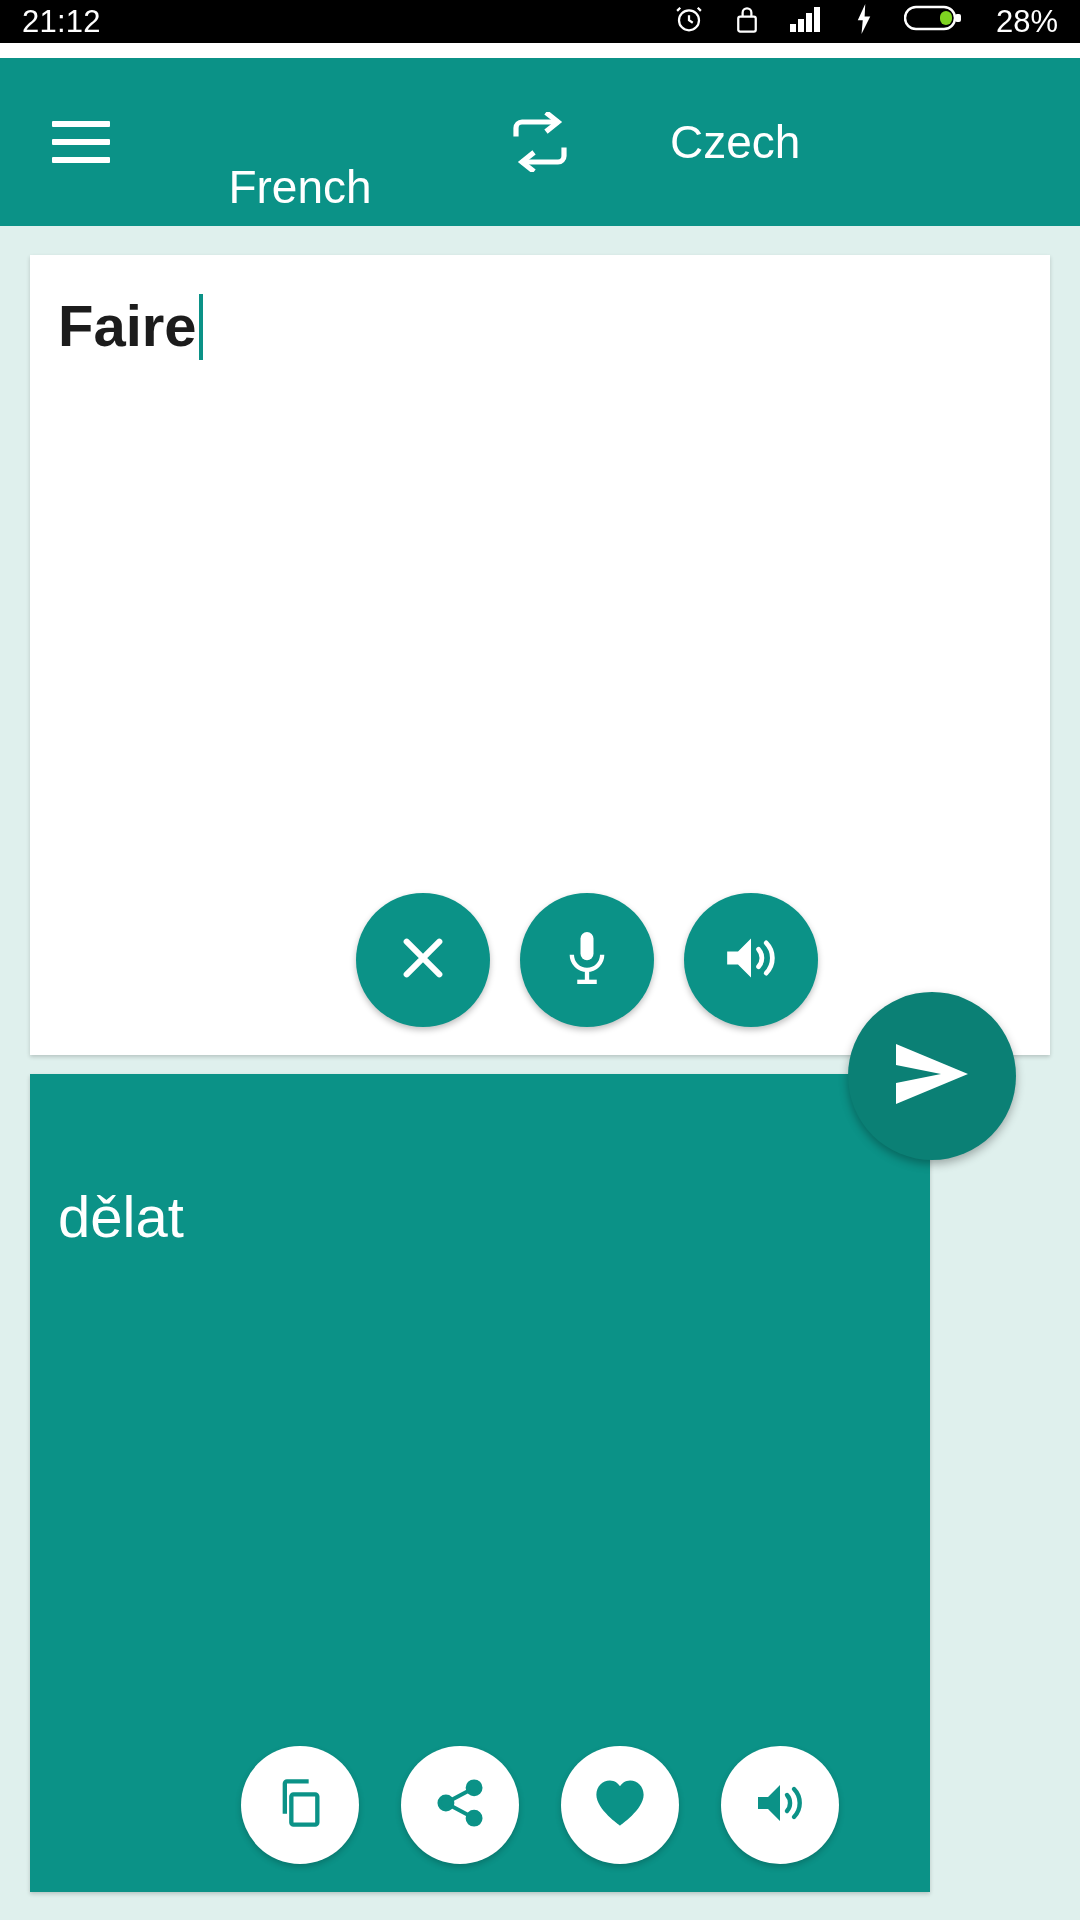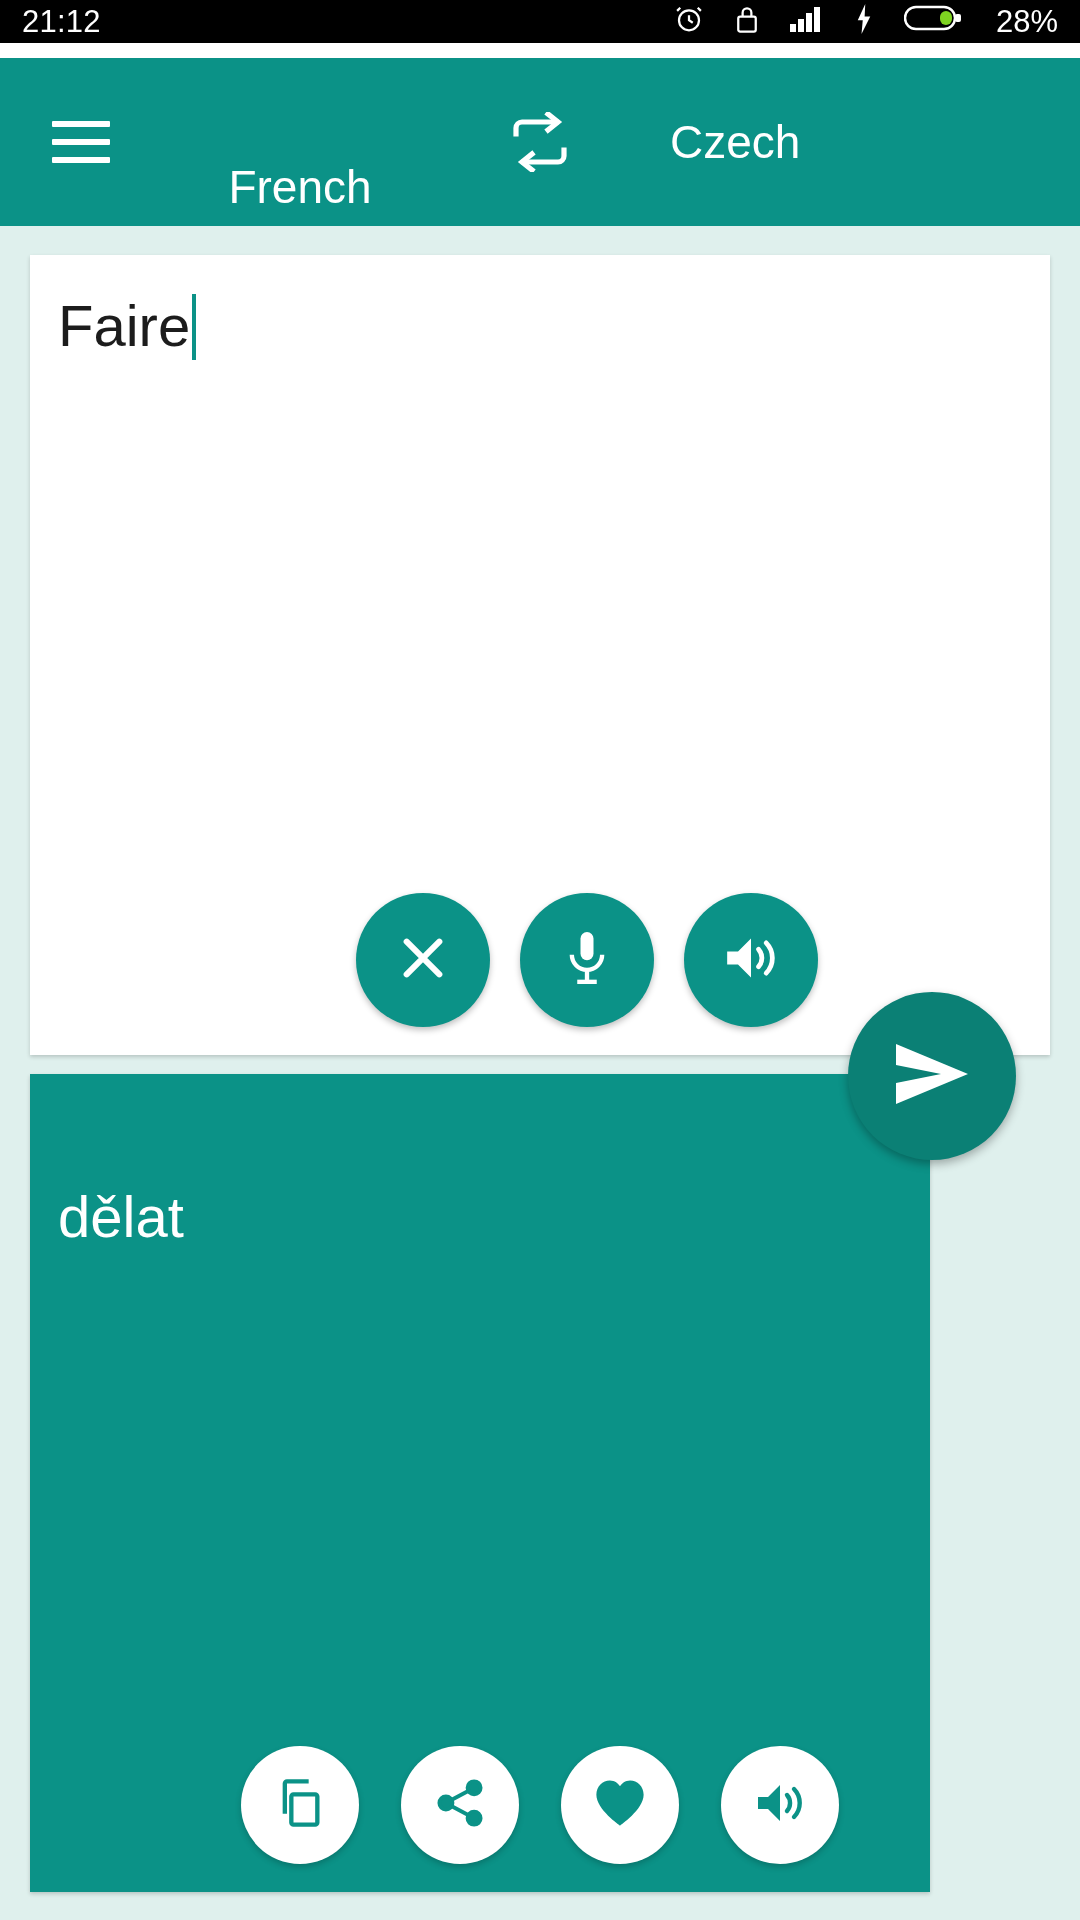--- a/index.html
+++ b/index.html
@@ -116,20 +116,21 @@
 
   
   .source-card {
     position: absolute;
     top: 255px;
     left: 30px;
     width: 1020px;
     height: 800px;
     background: #ffffff;
     box-shadow: 0 2px 4px rgba(0,0,0,0.18);
+    font-weight: bold;
   }
   .source-text {
     position: absolute;
     top: 38px;
     left: 28px;
     font-size: 58px;
     color: #1c1c1c;
     line-height: 1.15;
     white-space: pre;
   }

